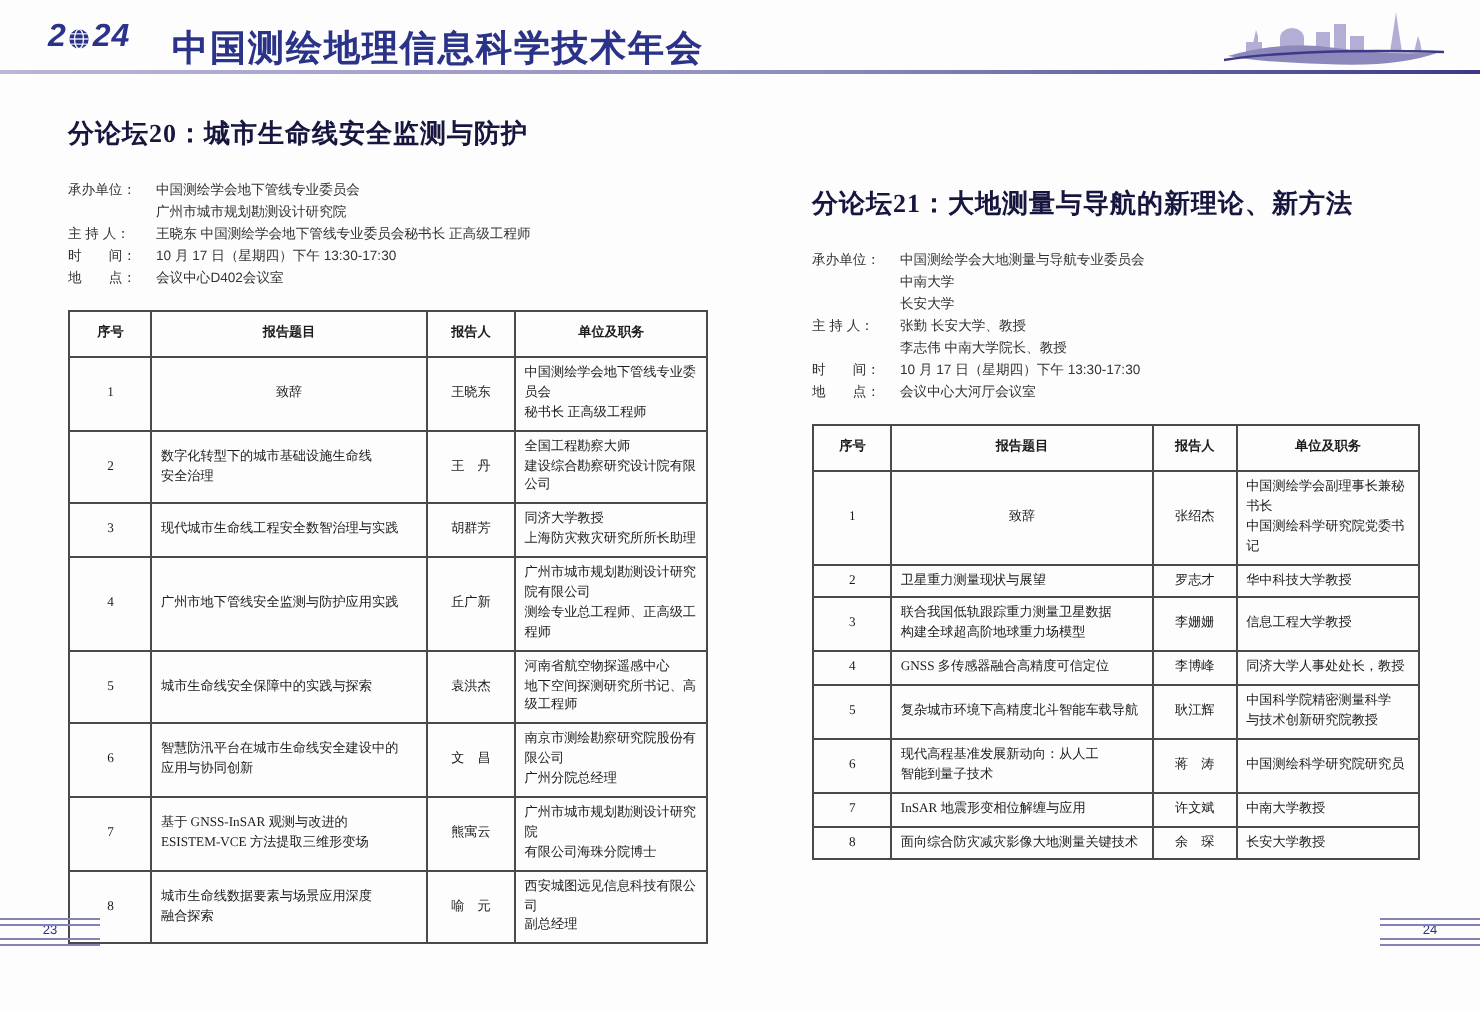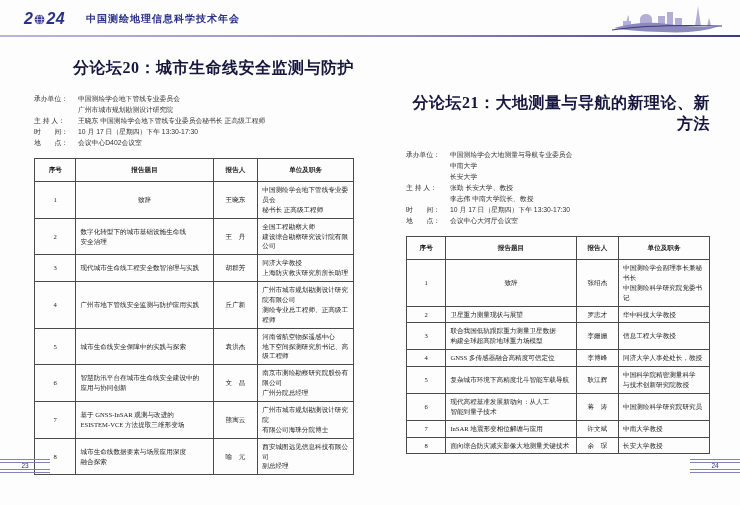--- a/index.html
+++ b/index.html
@@ -11,28 +11,28 @@
   
   .banner{position:absolute;top:0;left:0;right:0;height:36px;}
   .banner-rule{position:absolute;top:35px;left:0;right:0;height:2px;
     background:linear-gradient(90deg,#b9b7d8 0%,#8e8cbb 55%,#3c3a86 100%);}
   .logo{position:absolute;left:24px;top:10px;display:flex;align-items:center;
     font-family:"Liberation Sans","DejaVu Sans",sans-serif;font-weight:bold;
     font-style:italic;font-size:16px;color:#2b3388;letter-spacing:.5px;}
   .logo .globe{width:11px;height:11px;margin:0 1px;}
   .banner-title{position:absolute;left:86px;top:12px;
     font-family:"Liberation Sans","DejaVu Sans",sans-serif;font-weight:bold;
-    font-size:10px;color:#2b3388;letter-spacing:1px;}
+    font-size:18px;color:#2b3388;letter-spacing:1px;}
   .skyline{position:absolute;right:18px;top:4px;}
   
   .pages{position:absolute;top:38px;left:0;right:0;bottom:0;display:flex;}
   .page{width:50%;box-sizing:border-box;padding:20px 16px 0 34px;}
   .page.right{padding:20px 30px 0 36px;margin-top:35px;}
-  .forum-title{margin:0 0 14px 0;font-size:16px;font-weight:bold;color:#16163f;
-    letter-spacing:.5px;text-align:right;}
+  .forum-title{margin:0 0 14px 0;font-size:13px;font-weight:bold;color:#16163f;
+    letter-spacing:.5px;}
   .meta{margin-bottom:10px;font-family:"Liberation Sans","DejaVu Sans",sans-serif;
     font-size:6.8px;color:#333;line-height:1.62;}
   .meta-line{display:flex;}
   .meta-label{flex:0 0 44px;white-space:pre;color:#333;}
   .meta-value{flex:1;}
   
   table.program{border-collapse:collapse;width:100%;table-layout:fixed;
     font-size:6.6px;line-height:1.5;}
   table.program th,table.program td{border:1px solid #4a4a4a;padding:3px 4px;
     vertical-align:middle;}

